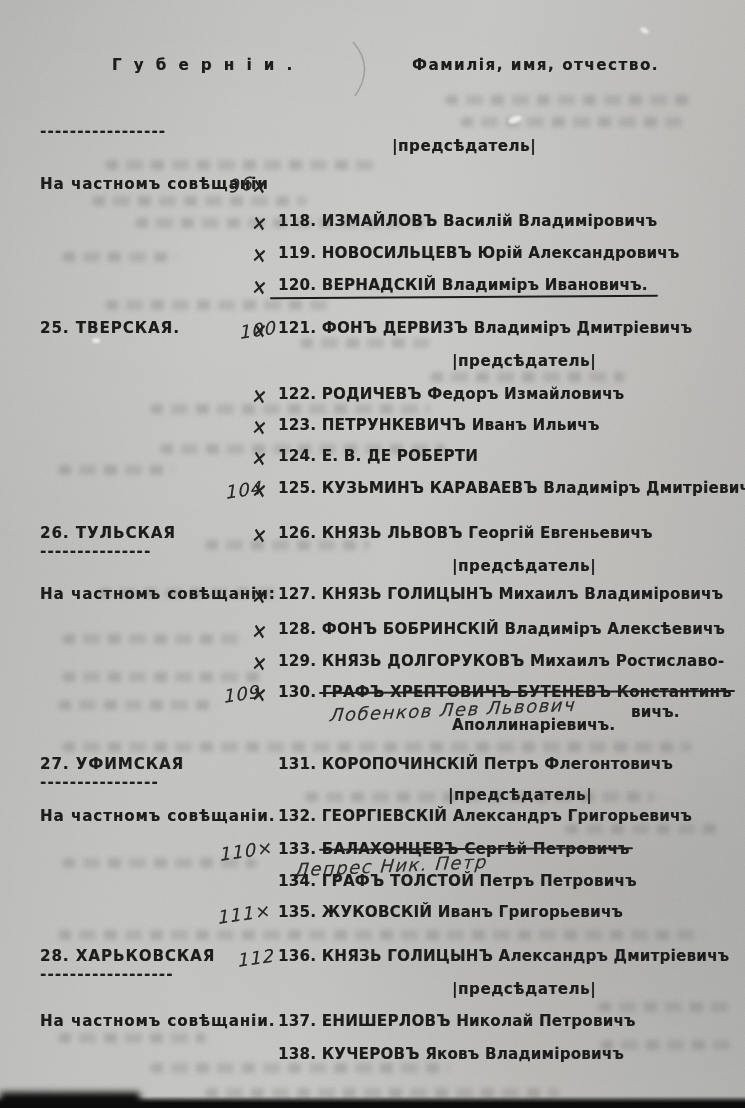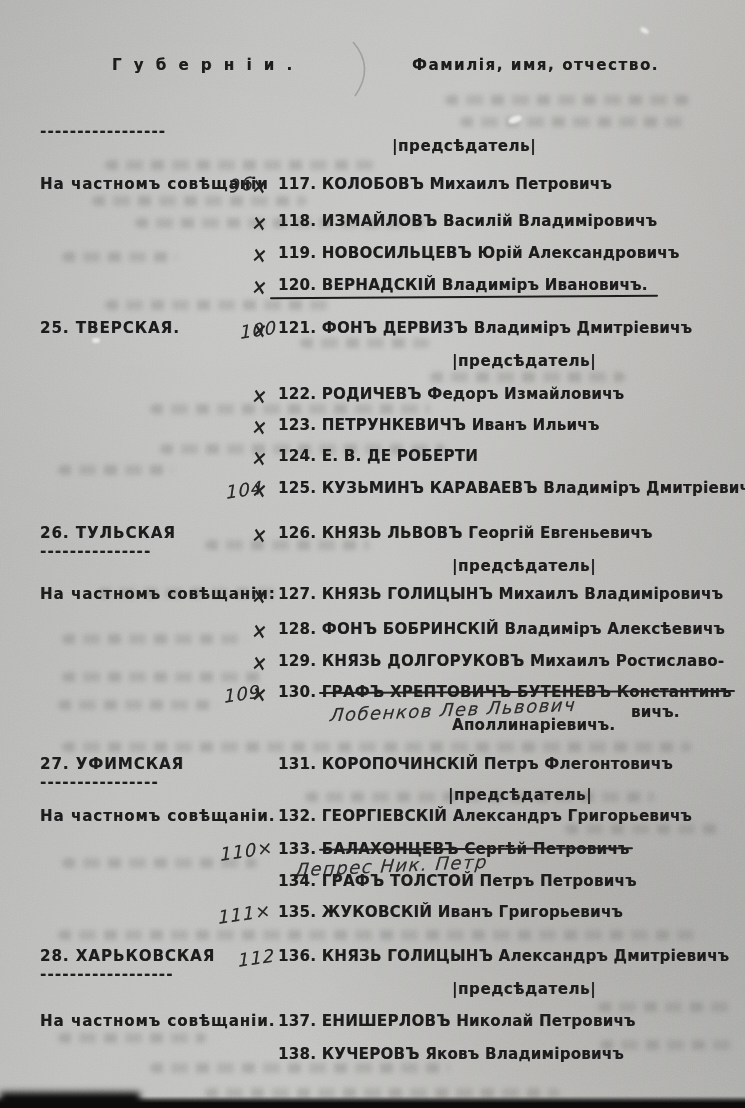--- a/index.html
+++ b/index.html
@@ -104,21 +104,20 @@
     <div class="line" style="top: 122px;">
       <span class="it it-dash">-----------------</span>
     </div>
     <div class="line" style="top: 137px;">
       <span class="it it-sub" style="left: 392px; width: auto;">|предсѣдатель|</span>
     </div>
     <div class="line" style="top: 175px;">
       <span class="it it-label">На частномъ совѣщаніи</span>
       <span class="it it-hand">96</span>
       <span class="it it-mark">×</span>
-      <span class="it it-entry"><span>117.</span> <span>КОЛОБОВЪ Михаилъ Петровичъ</span></span>
     </div>
     <div class="line" style="top: 212px;">
       <span class="it it-mark">×</span>
       <span class="it it-entry"><span>118.</span> <span>ИЗМАЙЛОВЪ Василій Владиміровичъ</span></span>
     </div>
     <div class="line" style="top: 244px;">
       <span class="it it-mark">×</span>
       <span class="it it-entry"><span>119.</span> <span>НОВОСИЛЬЦЕВЪ Юрій Александровичъ</span></span>
     </div>
     <div class="line" style="top: 276px;">

